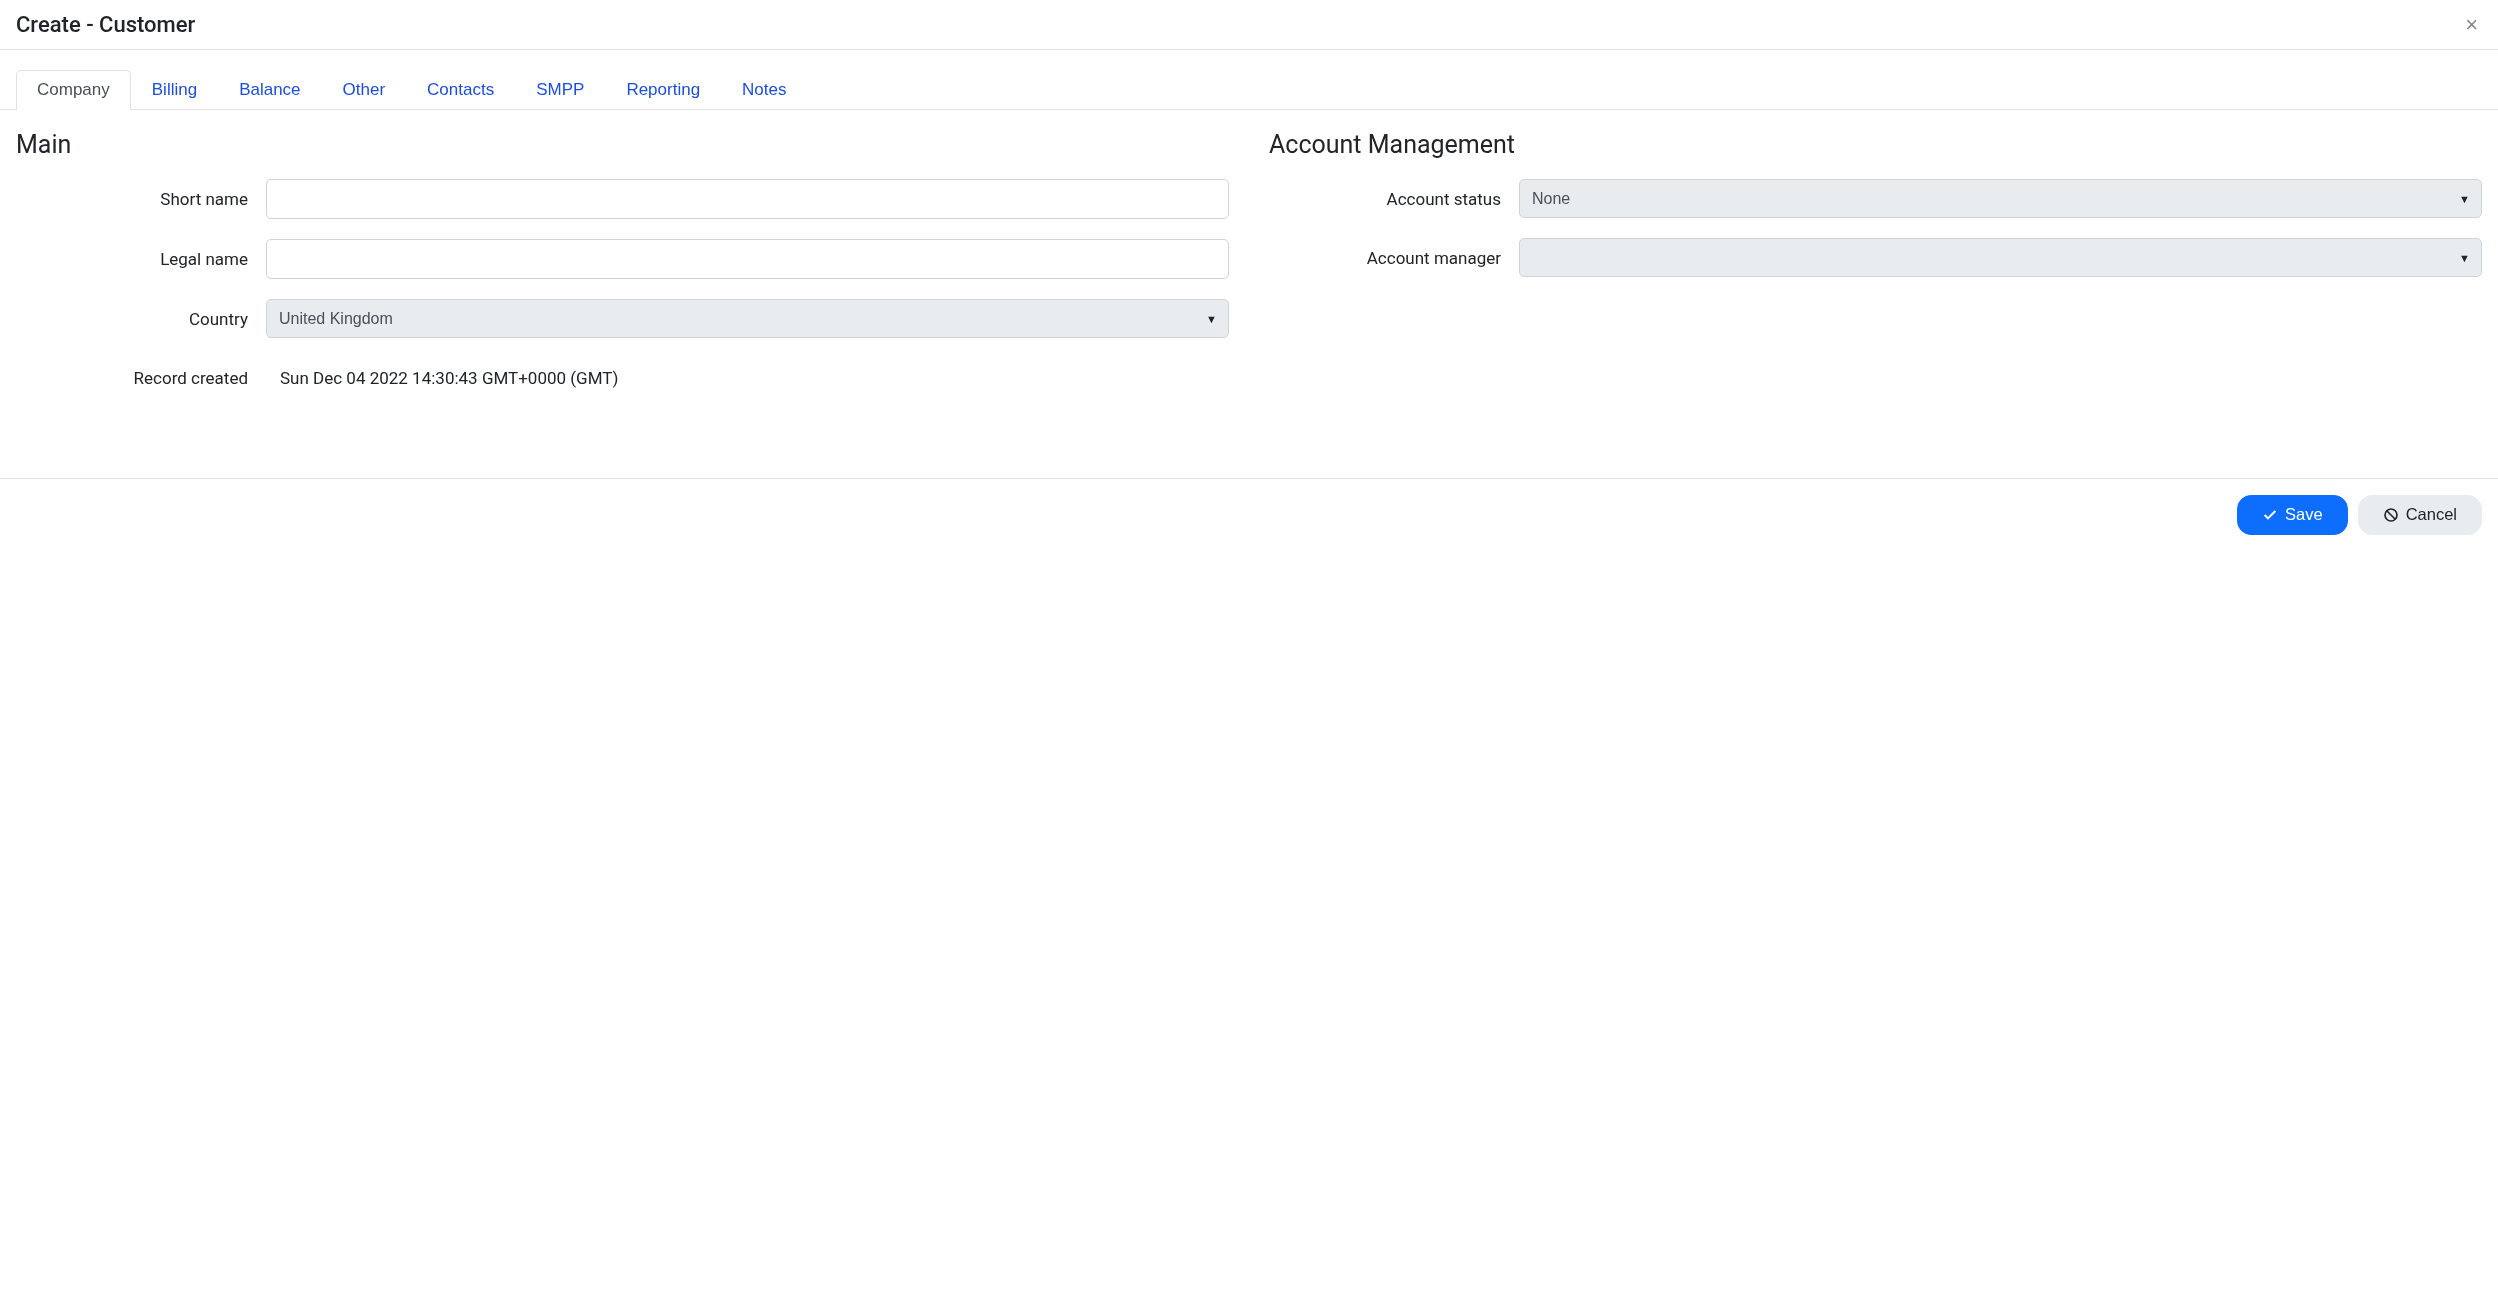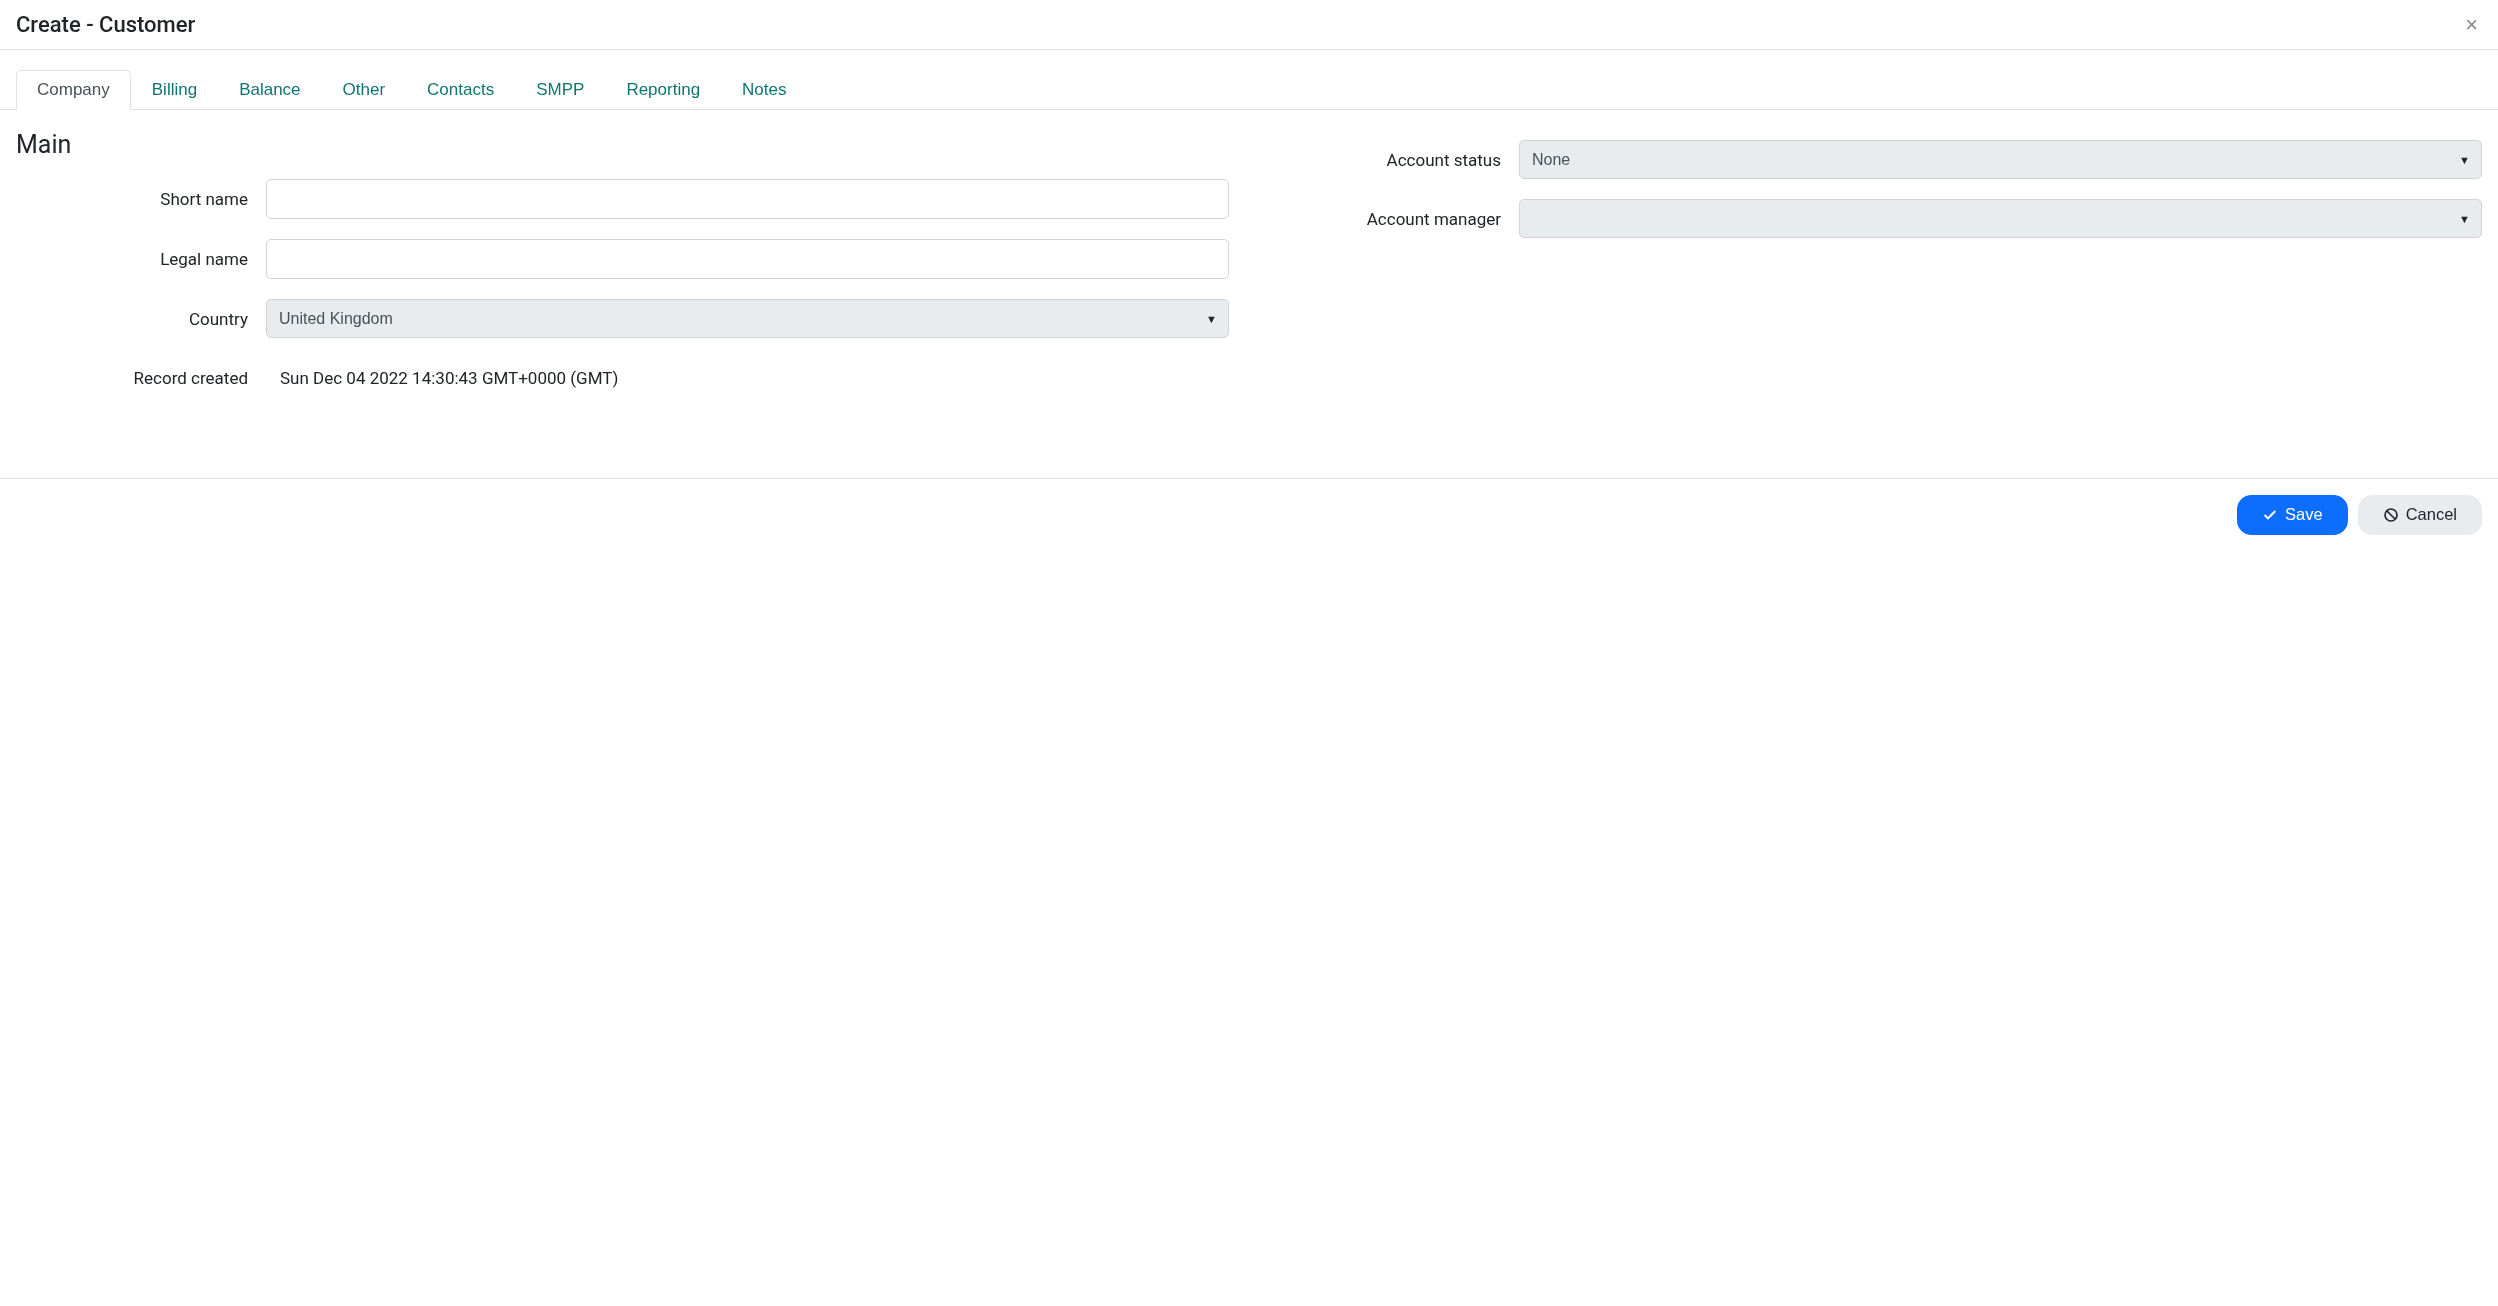--- a/index.html
+++ b/index.html
@@ -33,21 +33,21 @@
     .tabs {
       display: flex;
       gap: 0;
       padding: 0 16px;
       border-bottom: 1px solid #dee2e6;
       margin-top: 20px;
     }
     .tab {
       padding: 9px 20px;
       font-size: 17px;
-      color: #0f766e;
+      color: #1d4ed8;
       background: none;
       border: 1px solid transparent;
       border-bottom: none;
       cursor: pointer;
       border-radius: 5px 5px 0 0;
       position: relative;
     }
     .tab.active {
       color: #495057;
       border-color: #dee2e6;
@@ -200,20 +200,21 @@
 
 
     <div class="form-row">
       <label class="form-label">Record created</label>
       <div class="static-value">Sun Dec 04 2022 14:30:43 GMT+0000 (GMT)</div>
     </div>
 
   </div>
 
   <div class="col">
+    <div class="section-title">Account Management</div>
 
     <div class="form-row">
       <label class="form-label">Account status</label>
       <div class="select-wrapper">
         <select class="form-select">
           <option>None</option>
         </select>
         <span class="select-caret">▼</span>
       </div>
     </div>

